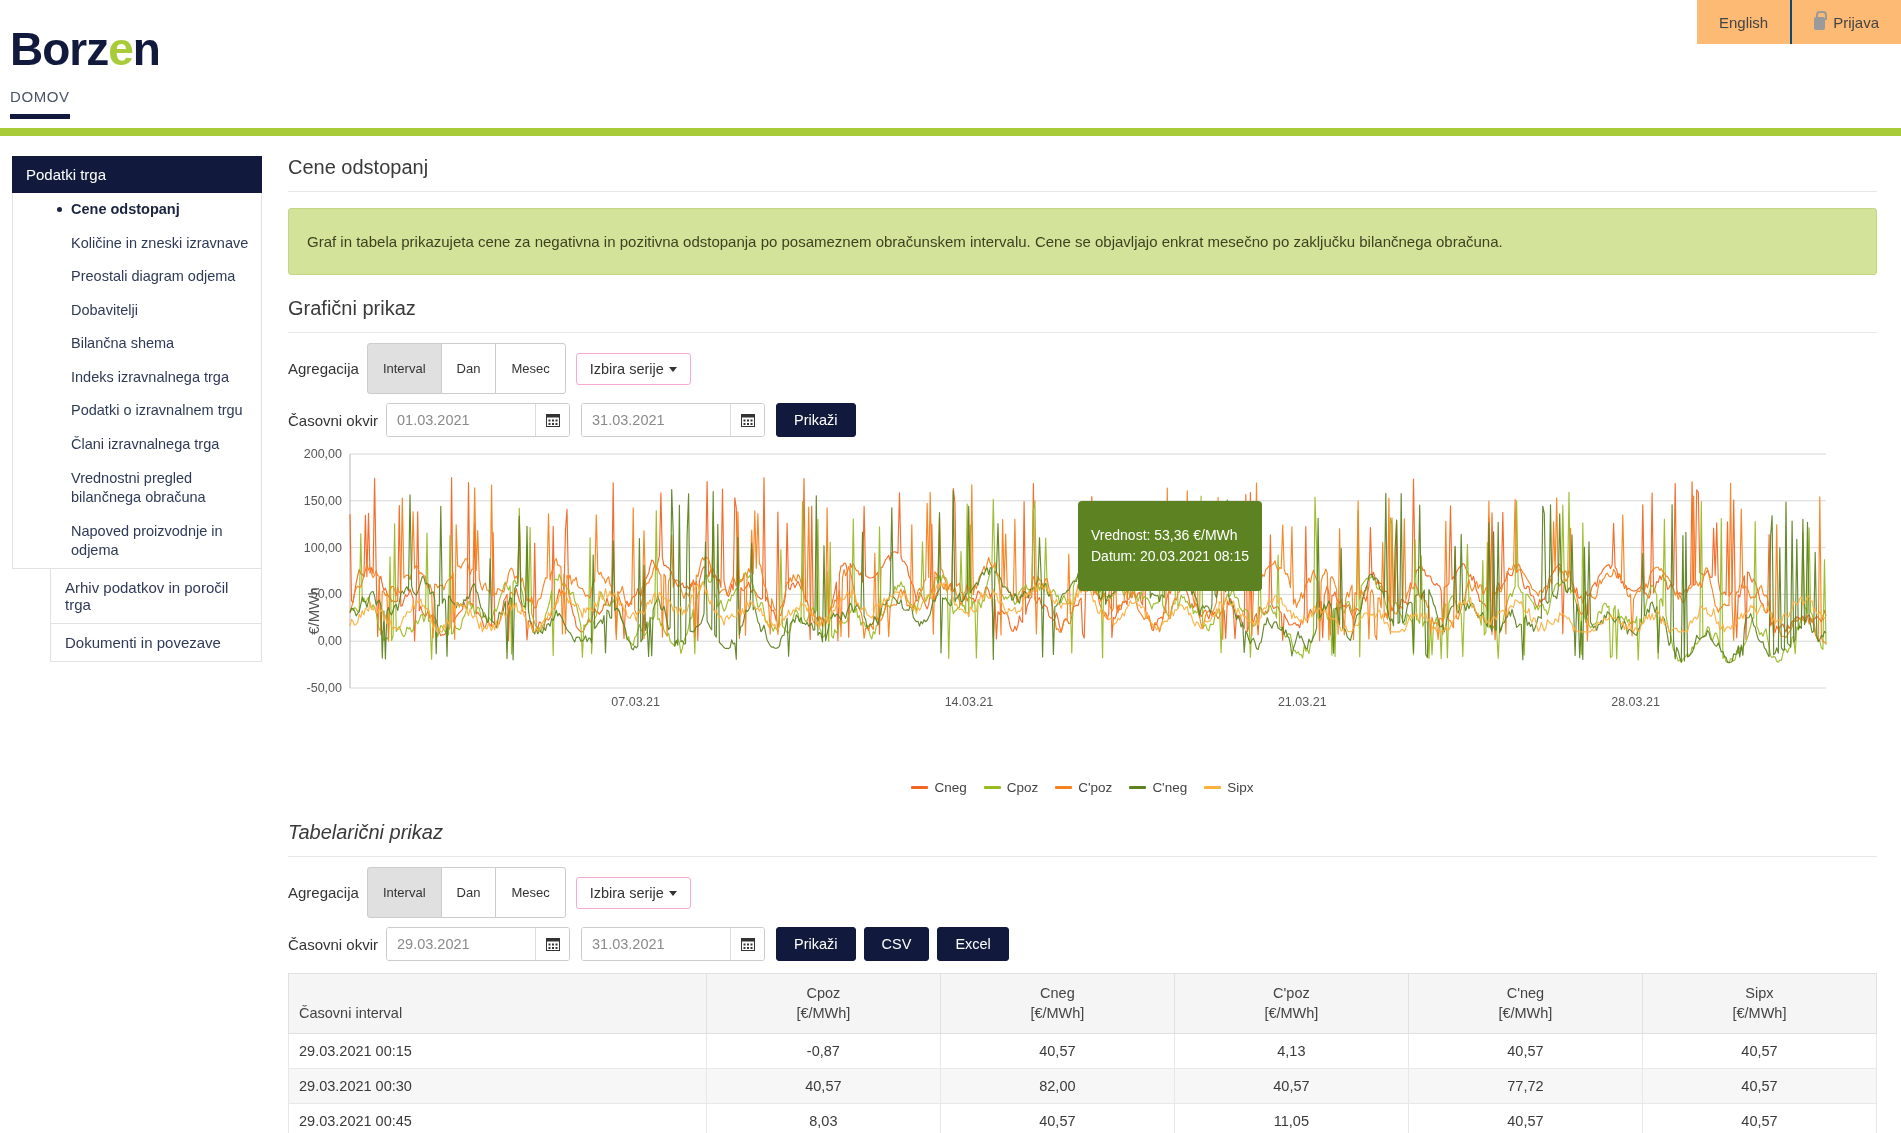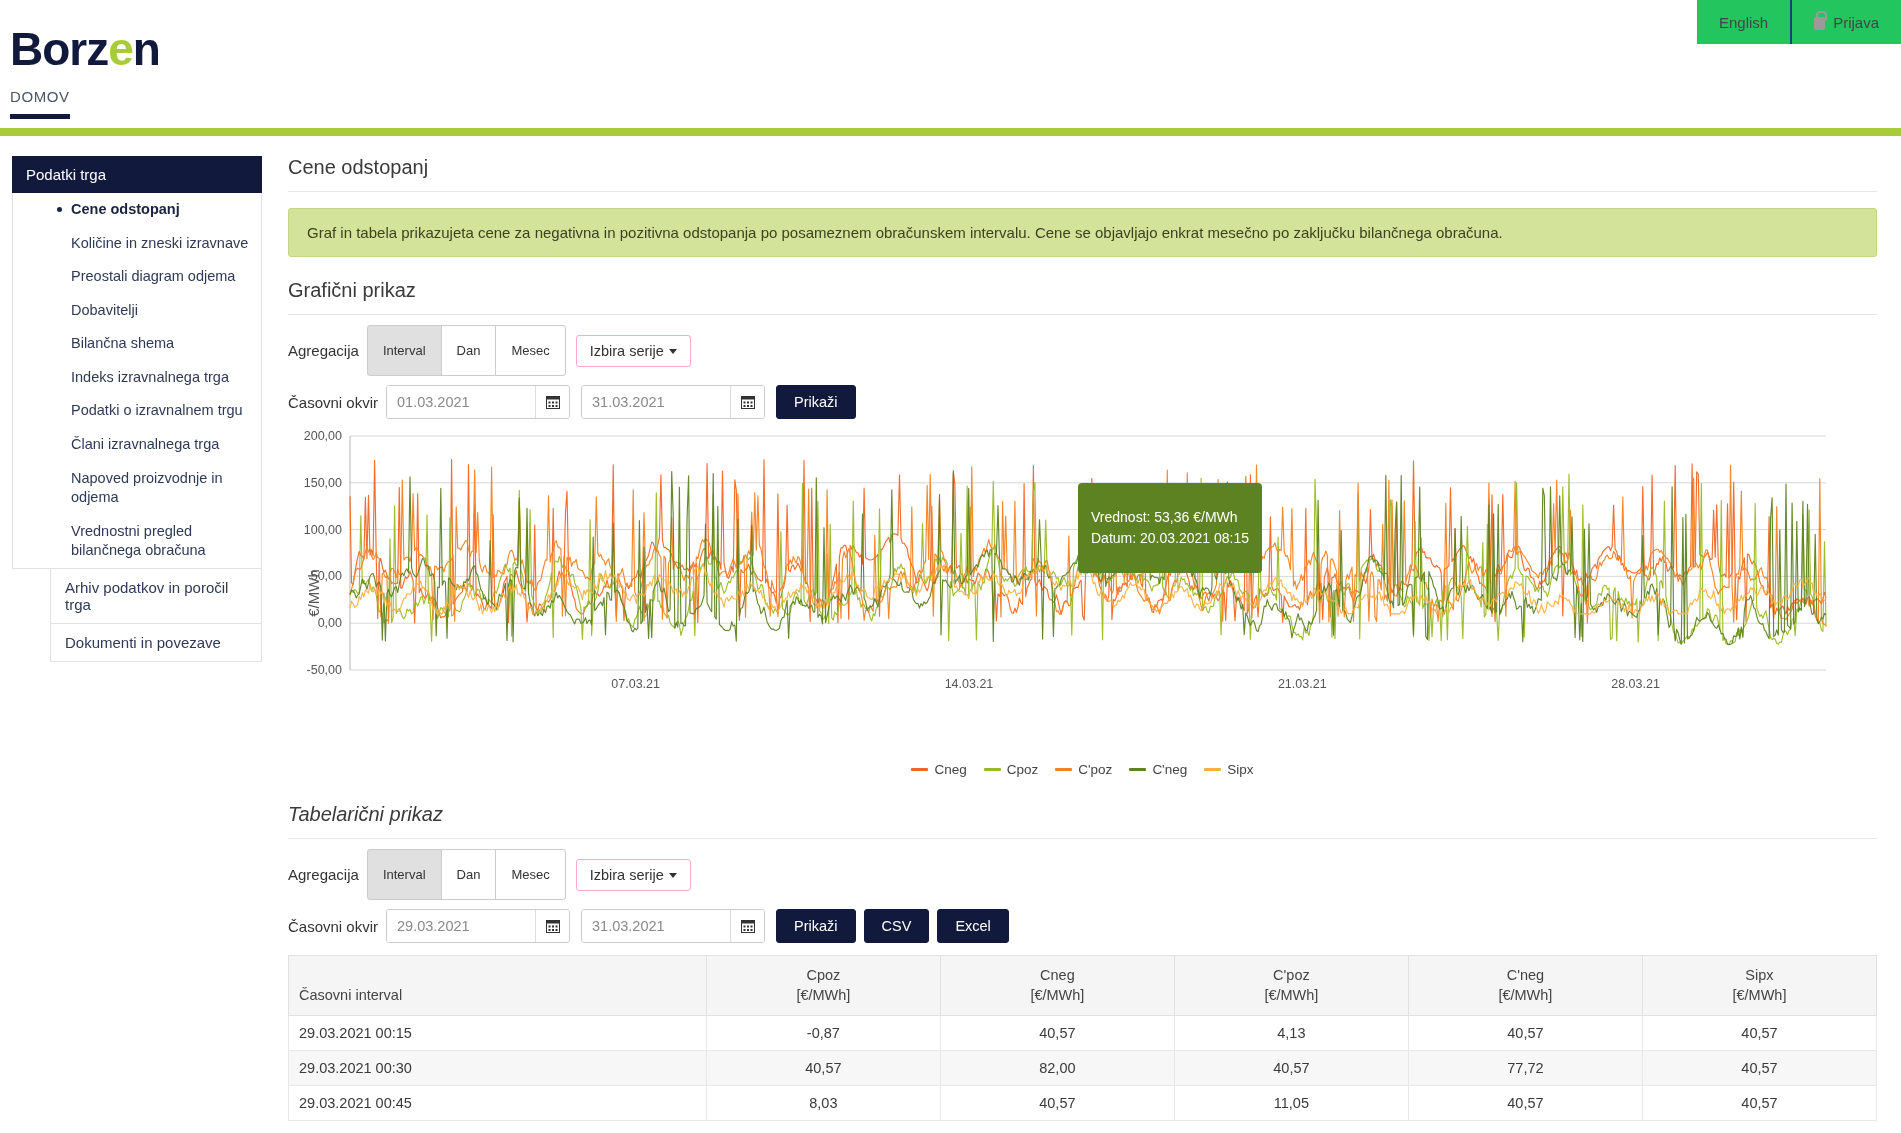--- a/index.html
+++ b/index.html
@@ -27,21 +27,21 @@
     color: #111a3d;
     font-family: "Liberation Sans", sans-serif;
     user-select: none;
   }
   .logo .green-e { color: #a8cc39; }
   .topright {
     position: absolute;
     right: 0; top: 0;
     display: flex;
     height: 44px;
-    background: #22c55e;
+    background: #fdba74;
   }
   .topright .tr-item {
     display: flex;
     align-items: center;
     gap: 8px;
     padding: 0 22px;
     font-size: 15px;
     color: #444;
     border-left: 2px solid #0c4a6e;
     cursor: pointer;
@@ -155,21 +155,21 @@
     color: #3a3a3a;
     margin: 0 0 10px 0;
     padding-bottom: 12px;
     border-bottom: 1px solid #e7e7e7;
   }
   .alert-green {
     background: #d3e39a;
     border: 1px solid #c2d686;
     color: #3b4220;
     font-size: 15px;
-    padding: 15px 18px;
+    padding: 24px 18px;
     border-radius: 3px;
     margin: 16px 0 22px 0;
   }
 
   
   .ctrl-row {
     display: flex;
     align-items: center;
     margin-bottom: 9px;
   }
@@ -352,22 +352,22 @@
     <div class="side-head">Podatki trga</div>
     <div class="side-sub" id="sidebar-sub">
         <div class="side-sub-item active">Cene odstopanj</div>
         <div class="side-sub-item">Količine in zneski izravnave</div>
         <div class="side-sub-item">Preostali diagram odjema</div>
         <div class="side-sub-item">Dobavitelji</div>
         <div class="side-sub-item">Bilančna shema</div>
         <div class="side-sub-item">Indeks izravnalnega trga</div>
         <div class="side-sub-item">Podatki o izravnalnem trgu</div>
         <div class="side-sub-item">Člani izravnalnega trga</div>
+        <div class="side-sub-item">Vrednostni pregled bilančnega obračuna</div>
         <div class="side-sub-item">Napoved proizvodnje in odjema</div>
-        <div class="side-sub-item">Vrednostni pregled bilančnega obračuna</div>
       </div>
     <div id="sidebar-flat">
         <div class="side-flat">Arhiv podatkov in poročil trga</div>
         <div class="side-flat">Dokumenti in povezave</div>
       </div>
   </div>
 
   <div class="main">
 
     <h2 class="section-title">Cene odstopanj</h2>

